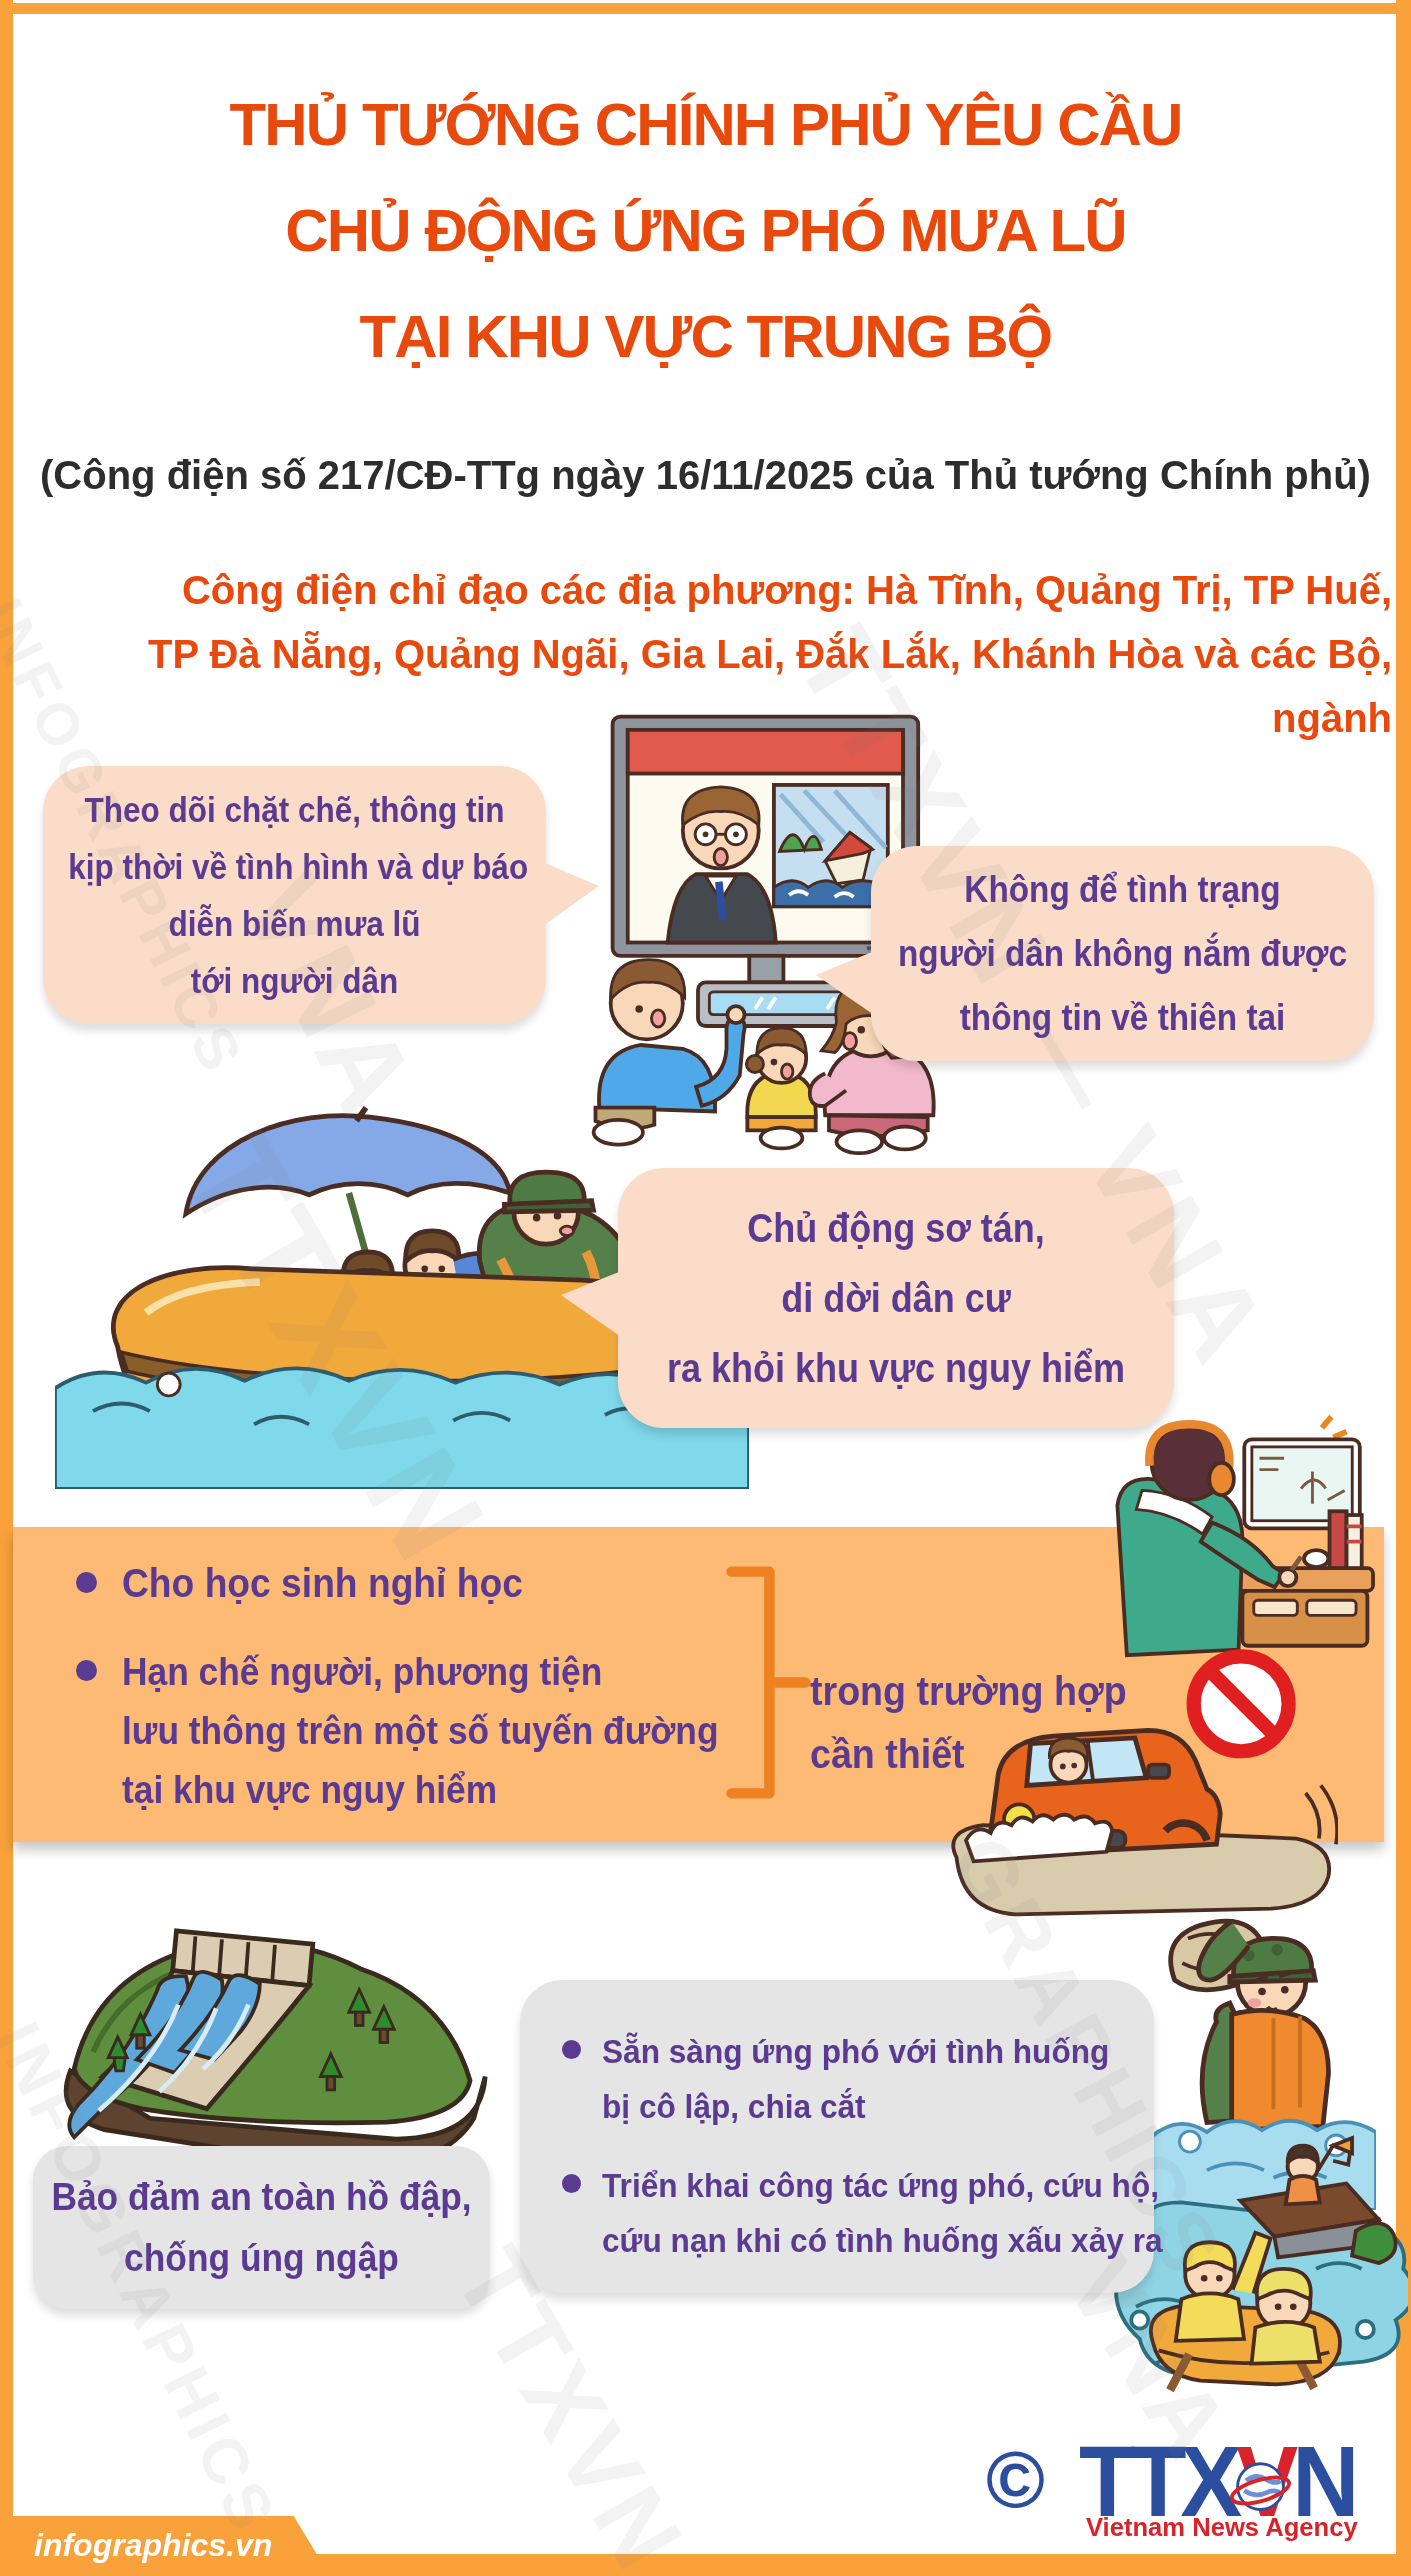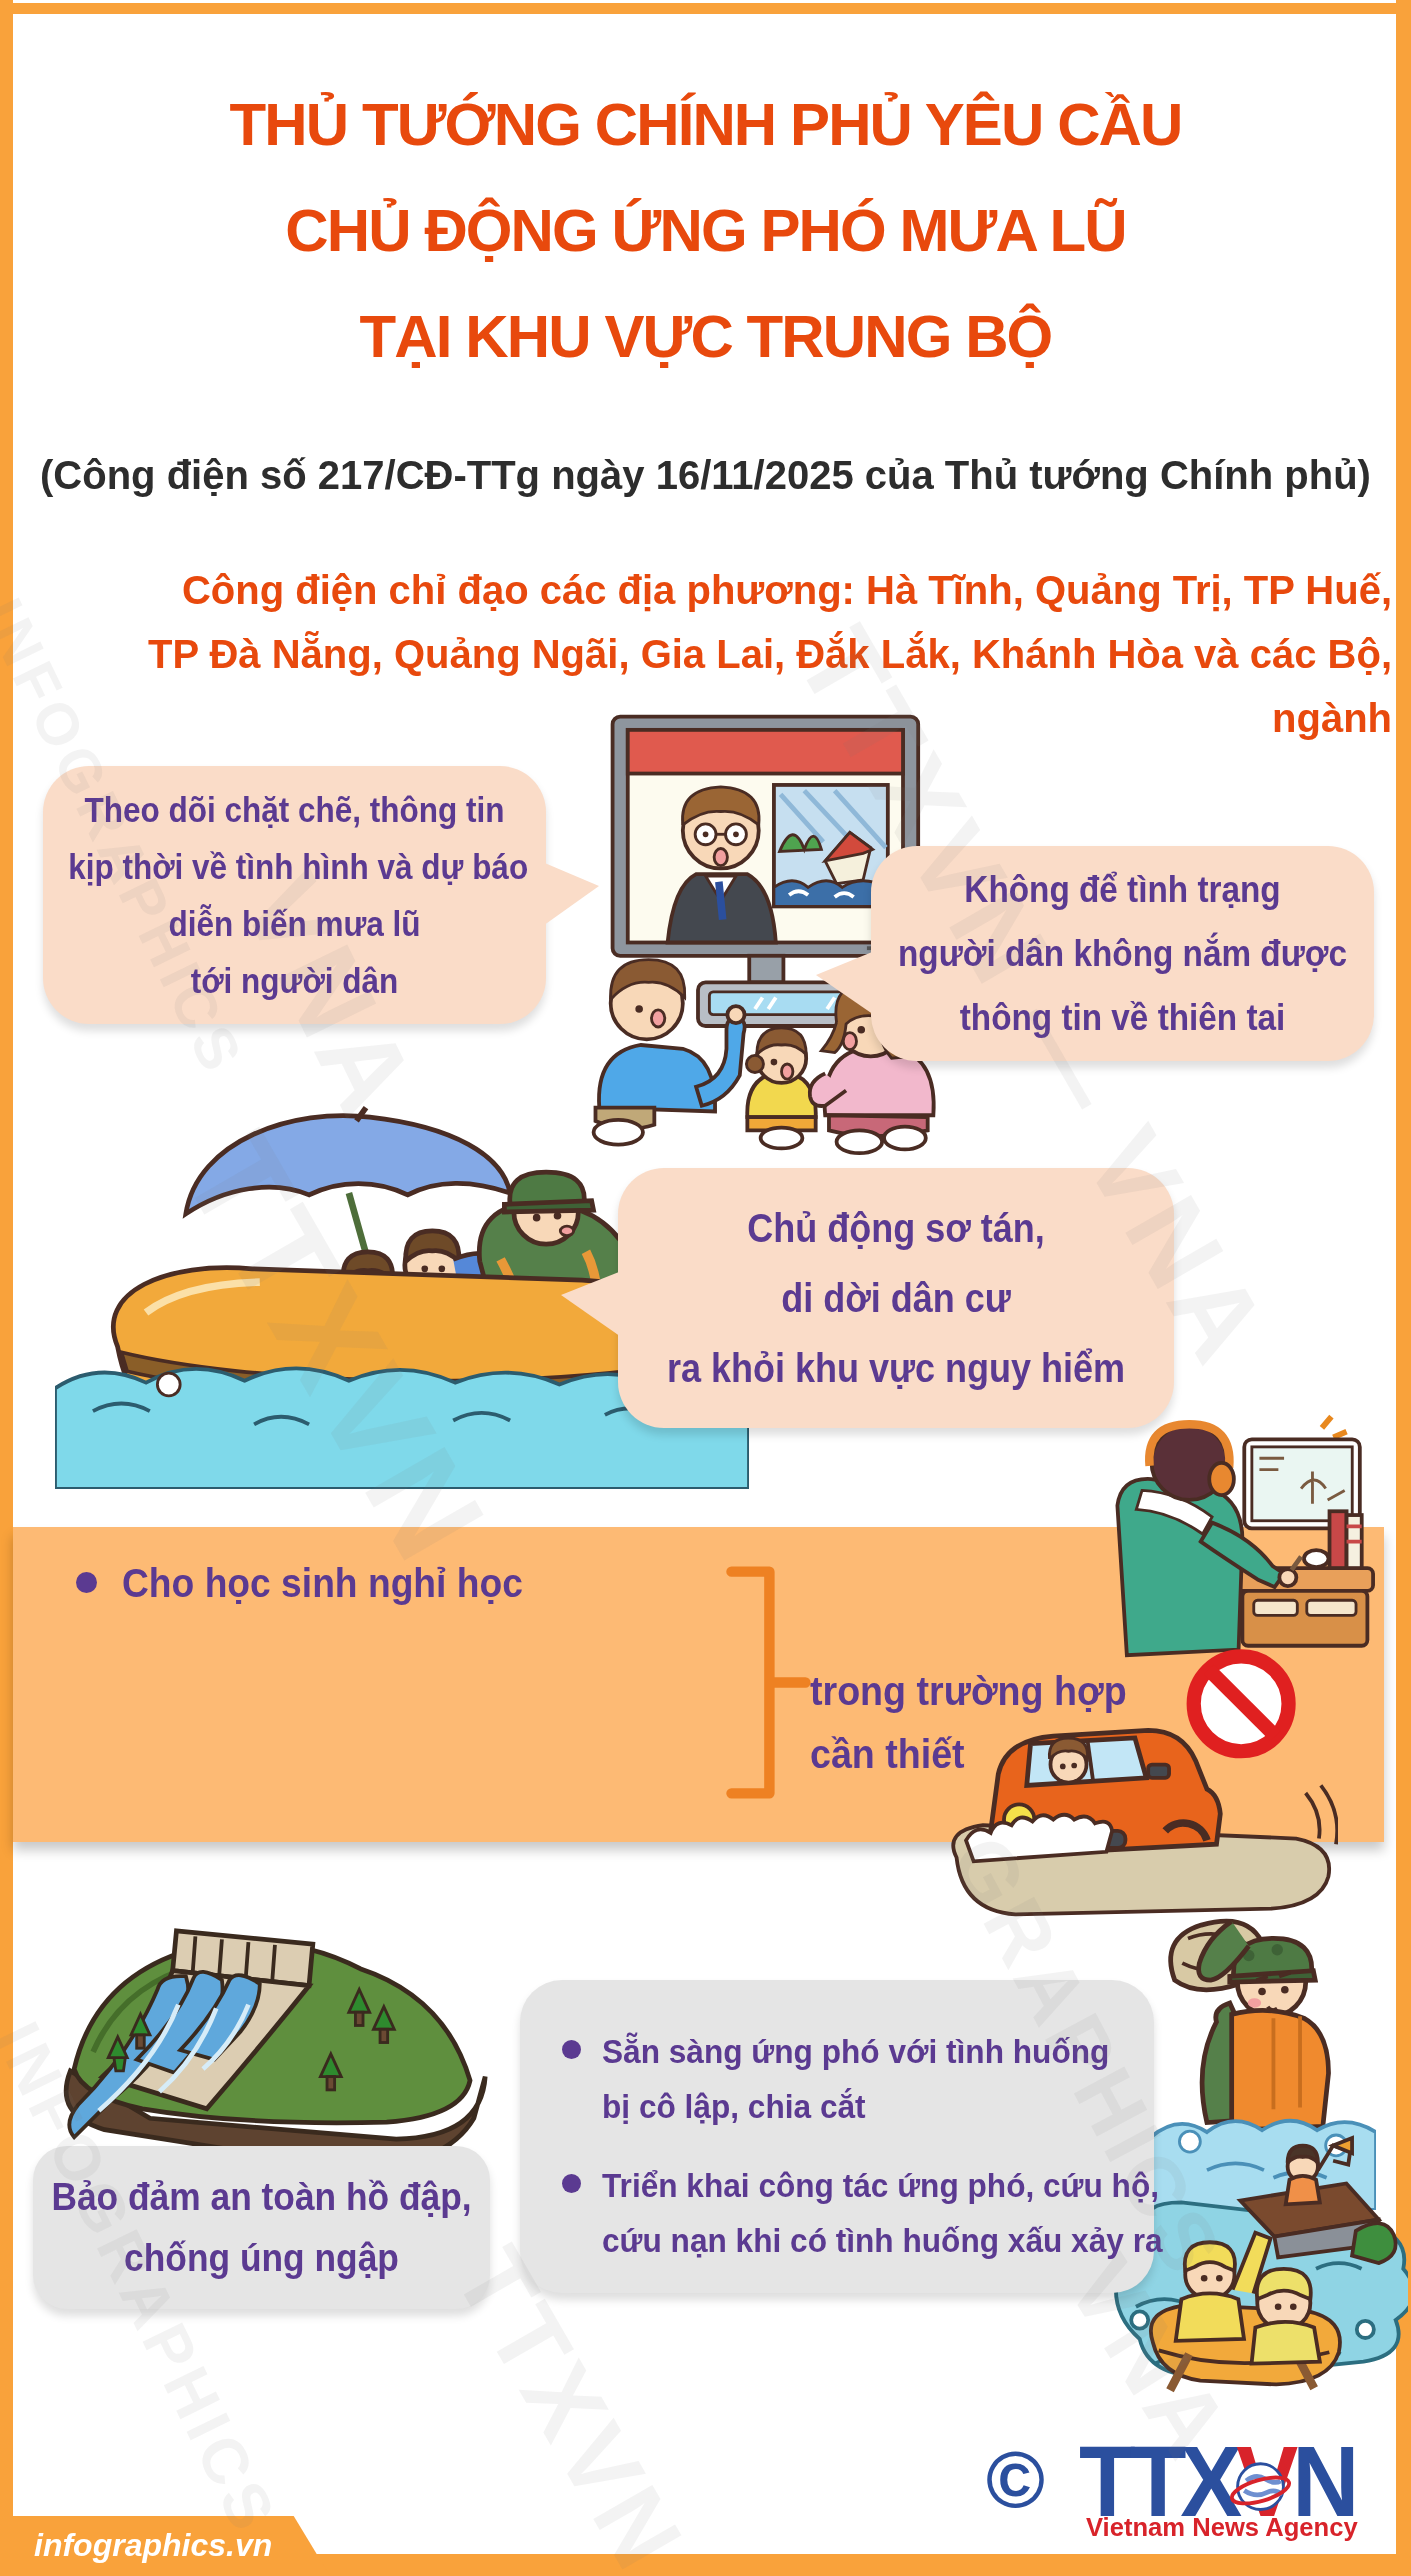--- a/index.html
+++ b/index.html
@@ -237,20 +237,28 @@
       <div>di dời dân cư</div>
       <div>ra khỏi khu vực nguy hiểm</div>
     </div>
     <div class="tail"></div>
   </div>
 
   <div class="band">
     <div class="band-item bi-1">
       <span class="dot"></span>
       <span class="item-lines">Cho học sinh nghỉ học</span>
+    </div>
+    <div class="band-item bi-2">
+      <span class="dot"></span>
+      <span class="item-lines">
+        <div>Hạn chế người, phương tiện</div>
+        <div>lưu thông trên một số tuyến đường</div>
+        <div>tại khu vực nguy hiểm</div>
+      </span>
     </div>
     <svg class="bracket" width="91" height="235" viewBox="0 0 96 248">
       <path d="M50,7 H10 M50,7 V241 M50,241 H10 M50,124 H88" stroke="#EE8122" stroke-width="11" fill="none" stroke-linecap="round"></path>
     </svg>
     <div class="condition">
       <div>trong trường hợp</div>
       <div>cần thiết</div>
     </div>
   </div>
 

